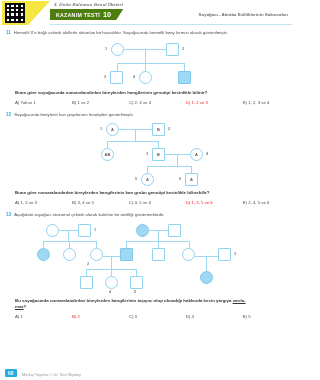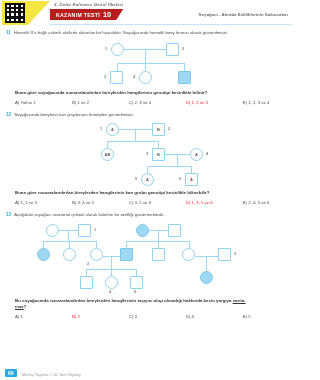--- a/index.html
+++ b/index.html
@@ -33,21 +33,21 @@
     background-blend-mode: multiply;
   }
   .unit-title {
     position: absolute; left: 54px; top: 2px;
     font-size: 4.4px; font-style: italic; font-weight: bold;
     color: #6d6e71; letter-spacing: .15px;
   }
   .kazanim-band {
     position: absolute; left: 50px; top: 9px;
     height: 11px; padding: 0 12px 0 6px;
-    background: #b91c1c;
+    background: #4d7c0f;
     display: flex; align-items: center; gap: 3px;
     clip-path: polygon(0 0, 100% 0, calc(100% - 7px) 100%, 0 100%);
   }
   .kazanim-band .kz-label { font-size: 5.2px; font-weight: bold; color:#fff; letter-spacing:.3px; }
   .kazanim-band .kz-num { font-size: 7.4px; font-weight: bold; color:#fff; }
   .topic {
     position: absolute; right: 4px; top: 12px;
     font-size: 4.4px; color: #6d6e71; font-weight: 600;
   }
   .header-rule {

